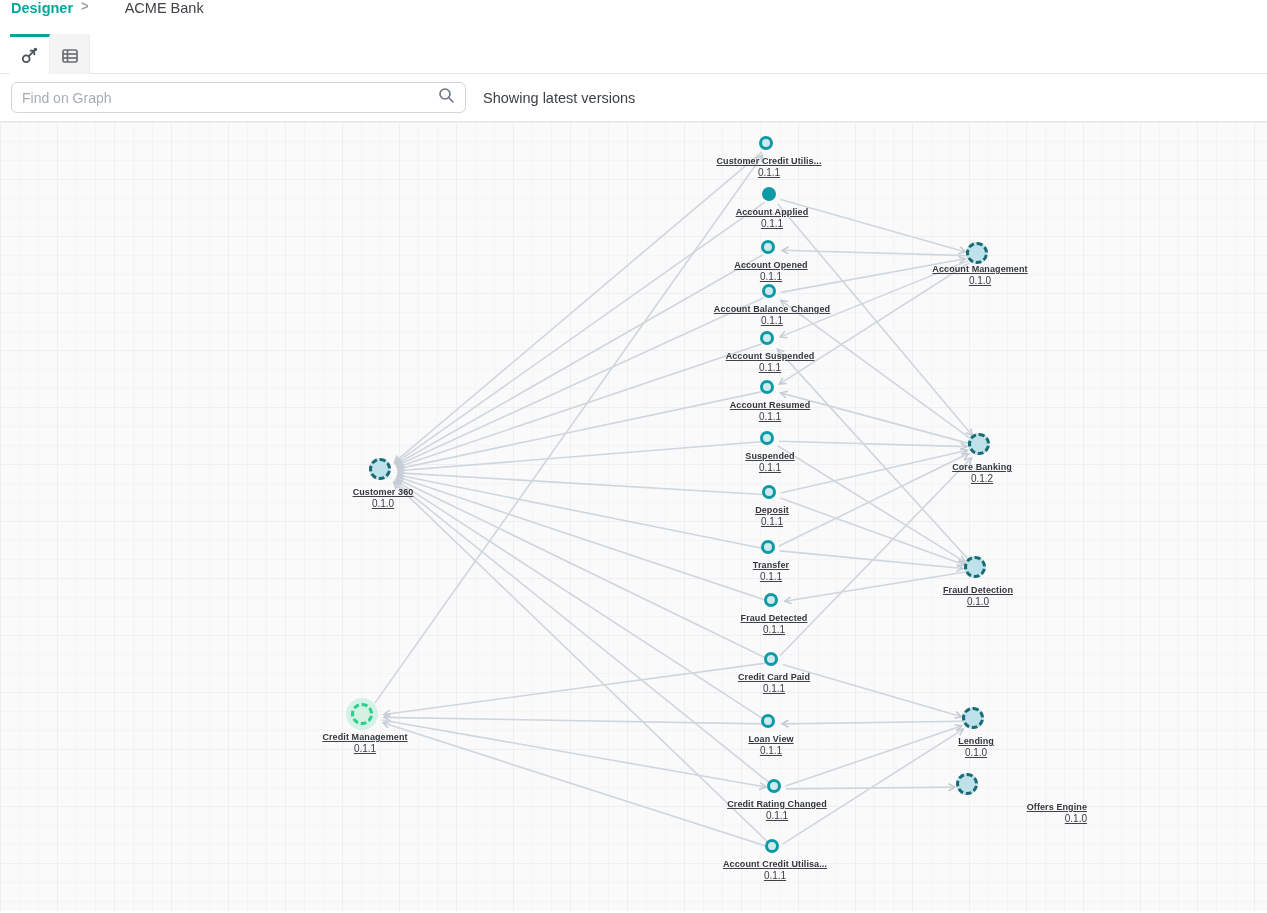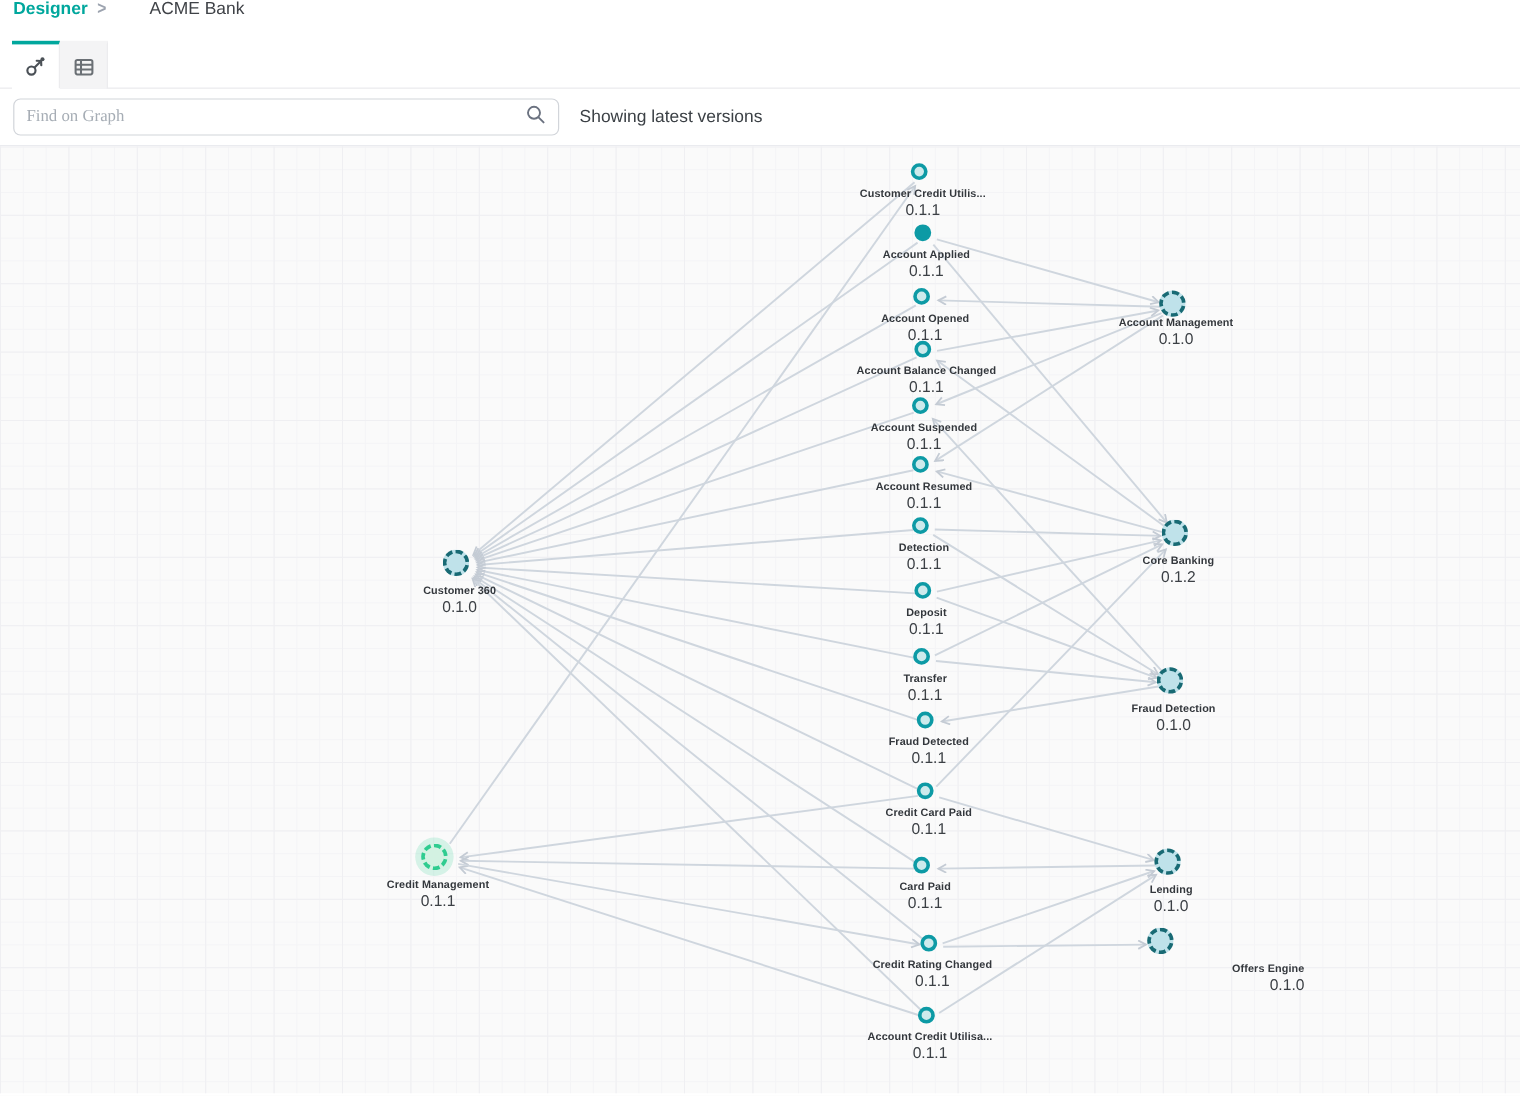--- a/index.html
+++ b/index.html
@@ -16,43 +16,43 @@
   .tab-row { display:flex; align-items:stretch; height:40px; border-bottom:1px solid #e7e7ea; background:#fff; }
   .tab { width:40px; display:flex; align-items:center; justify-content:center; background:#f4f4f5; border-top:3px solid transparent; border-right:1px solid #ececee; cursor:pointer; margin-bottom:-1px; }
   .tab.active { background:#fff; border-top-color:#00a79d; border-bottom:1px solid #fff; }
   .tab:first-child { margin-left:10px; }
   .tab svg { display:block; }
   .page-title { align-self:center; margin-left:34px; font-size:19px; font-weight:700; color:#3d4145; letter-spacing:.2px; }
 
   
   .toolbar-row { display:flex; align-items:center; height:48px; padding:0 11px; border-bottom:1px solid #e5e7eb; background:#fff; }
   .search-box { width:455px; height:31px; border:1px solid #d2d5da; border-radius:6px; display:flex; align-items:center; padding:0 10px; background:#fff; }
-  .search-box input { flex:1; border:none; outline:none; font-size:14px; color:#3f4247; font-family:Liberation Serif, serif; background:transparent; }
+  .search-box input { flex:1; border:none; outline:none; font-size:14px; color:#3f4247; font-family:Liberation Sans, sans-serif; background:transparent; }
   .search-box input::placeholder { color:#a6adb5; }
   .status-text { margin-left:17px; font-size:14.5px; color:#3b4045; }
 
   
   .graph-area { position:relative; width:1267px; height:789px; background-color:#fafafa;
     background-image:
       linear-gradient(#efeff2 1px, transparent 1px),
       linear-gradient(90deg, #efeff2 1px, transparent 1px),
       linear-gradient(#f4f4f6 1px, transparent 1px),
       linear-gradient(90deg, #f4f4f6 1px, transparent 1px);
     background-size: 57px 57px, 57px 57px, 19px 19px, 19px 19px; }
   .graph-area svg.edges { position:absolute; left:0; top:0; }
 
   .node { position:absolute; border-radius:50%; cursor:pointer; }
   .node.event        { width:14px; height:14px; border:3px solid #0d9aa5; background:#cdeaec; }
   .node.event-solid  { width:14px; height:14px; border:3px solid #0d9aa5; background:#0d9aa5; }
   .node.service      { width:22px; height:22px; border:3px dashed #186a74; background:#bfe2ea; }
   .node.service-selected { width:22px; height:22px; border:3px dashed #2fcc90; background:#d3f2e2; box-shadow:0 0 0 5px rgba(47,204,144,0.18); }
 
-  .node-label { position:absolute; width:170px; text-align:center; pointer-events:none; }
+  .node-label { position:absolute; width:170px; text-align:center; pointer-events:none;text-decoration:underline; }
   .node-label .name { font-size:9px; font-weight:700; color:#33373c; letter-spacing:.1px; }
-  .node-label .ver  { font-size:13px; font-weight:400; color:#3c4045; margin-top:1px; }
+  .node-label .ver  { font-size:10px; font-weight:400; color:#3c4045; margin-top:1px; }
 </style>
 </head>
 <body>
 
 <div class="breadcrumb-row">
   <span class="breadcrumb-link">Designer</span>
   <span class="breadcrumb-sep">&gt;</span>
   <span class="breadcrumb-current">ACME Bank</span>
 </div>
 
@@ -174,21 +174,21 @@
         <div class="name">Account Suspended</div>
         <div class="ver">0.1.1</div>
       </div>
       <div class="node event" style="left: 760px; top: 258px;"></div>
       <div class="node-label" style="left: 685px; top: 278px;">
         <div class="name">Account Resumed</div>
         <div class="ver">0.1.1</div>
       </div>
       <div class="node event" style="left: 760px; top: 309px;"></div>
       <div class="node-label" style="left: 685px; top: 329px;">
-        <div class="name">Detection</div>
+        <div class="name">Suspended</div>
         <div class="ver">0.1.1</div>
       </div>
       <div class="node service" style="left: 968px; top: 311px;"></div>
       <div class="node-label" style="left: 897px; top: 340px;">
         <div class="name">Core Banking</div>
         <div class="ver">0.1.2</div>
       </div>
       <div class="node service" style="left: 369px; top: 336px;"></div>
       <div class="node-label" style="left: 298px; top: 365px;">
         <div class="name">Customer 360</div>
@@ -214,21 +214,21 @@
         <div class="name">Fraud Detected</div>
         <div class="ver">0.1.1</div>
       </div>
       <div class="node event" style="left: 764px; top: 530px;"></div>
       <div class="node-label" style="left: 689px; top: 550px;">
         <div class="name">Credit Card Paid</div>
         <div class="ver">0.1.1</div>
       </div>
       <div class="node event" style="left: 761px; top: 592px;"></div>
       <div class="node-label" style="left: 686px; top: 612px;">
-        <div class="name">Card Paid</div>
+        <div class="name">Loan View</div>
         <div class="ver">0.1.1</div>
       </div>
       <div class="node service" style="left: 962px; top: 585px;"></div>
       <div class="node-label" style="left: 891px; top: 614px; text-align: center;">
         <div class="name">Lending</div>
         <div class="ver">0.1.0</div>
       </div>
       <div class="node service-selected" style="left: 351px; top: 581px;"></div>
       <div class="node-label" style="left: 280px; top: 610px;">
         <div class="name">Credit Management</div>

